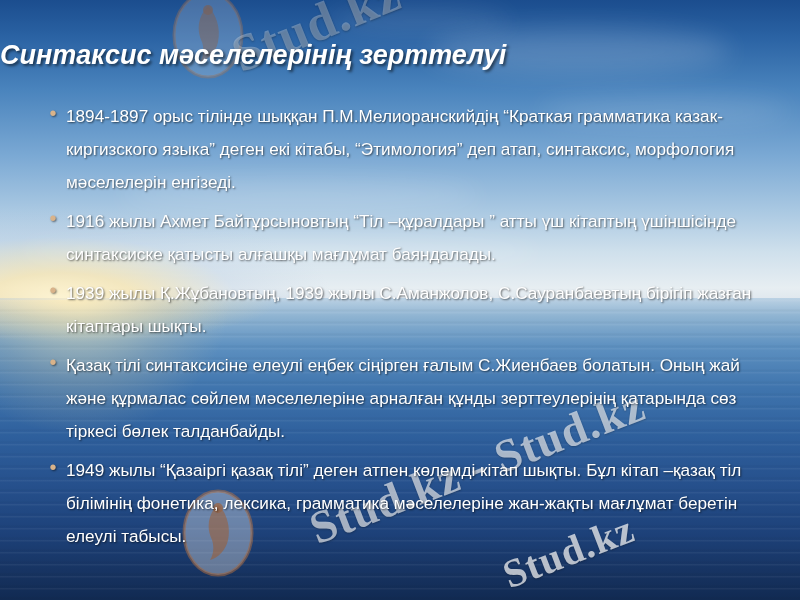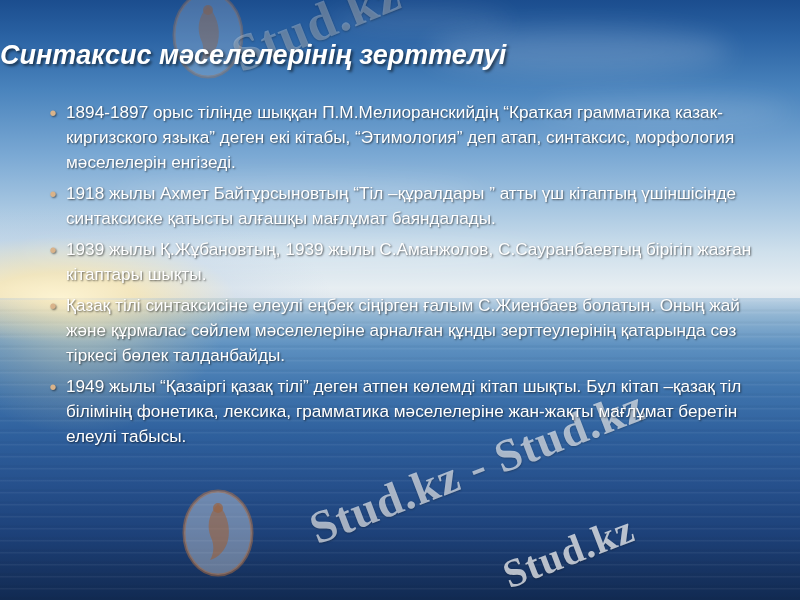--- a/index.html
+++ b/index.html
@@ -158,21 +158,21 @@
     color: #d9b38a;
     font-size: 20px;
     line-height: 26px;
     text-align: center;
     text-shadow: 1px 1px 2px rgba(0,0,0,0.5);
   }
   .bullet-text {
     flex: 1 1 auto;
     color: #ffffff;
     font-size: 17.2px;
-    line-height: 25px;
+    line-height: 33px;
     text-shadow: 1px 1px 2px rgba(0,0,0,0.6);
     text-align: left;
   }
 </style>
 </head>
 <body>
 
 <div class="slide">
 
   <div class="bg-sky"></div>
@@ -207,21 +207,21 @@
 
   <div class="title">Синтаксис мәселелерінің зерттелуі</div>
 
   <div class="bullets">
     <div class="bullet-row">
       <div class="bullet-mark">•</div>
       <div class="bullet-text">1894-1897  орыс тілінде шыққан  П.М.Мелиоранскийдің “Краткая грамматика казак-киргизского языка” деген екі кітабы, “Этимология” деп атап, синтаксис, морфология мәселелерін енгізеді.</div>
     </div>
     <div class="bullet-row">
       <div class="bullet-mark">•</div>
-      <div class="bullet-text">1918 жылы Ахмет Байтұрсыновтың “Тіл –құралдары ”  атты үш кітаптың үшіншісінде синтаксиске қатысты алғашқы мағлұмат баяндалады.</div>
+      <div class="bullet-text">1916 жылы Ахмет Байтұрсыновтың “Тіл –құралдары ”  атты үш кітаптың үшіншісінде синтаксиске қатысты алғашқы мағлұмат баяндалады.</div>
     </div>
     <div class="bullet-row">
       <div class="bullet-mark">•</div>
       <div class="bullet-text">1939 жылы Қ.Жұбановтың, 1939 жылы С.Аманжолов, С.Сауранбаевтың бірігіп жазған кітаптары шықты.</div>
     </div>
     <div class="bullet-row">
       <div class="bullet-mark">•</div>
       <div class="bullet-text">Қазақ тілі синтаксисіне  елеулі еңбек сіңірген ғалым С.Жиенбаев болатын. Оның жай және құрмалас сөйлем  мәселелеріне арналған құнды зерттеулерінің қатарында сөз тіркесі бөлек талданбайды.</div>
     </div>
     <div class="bullet-row">

